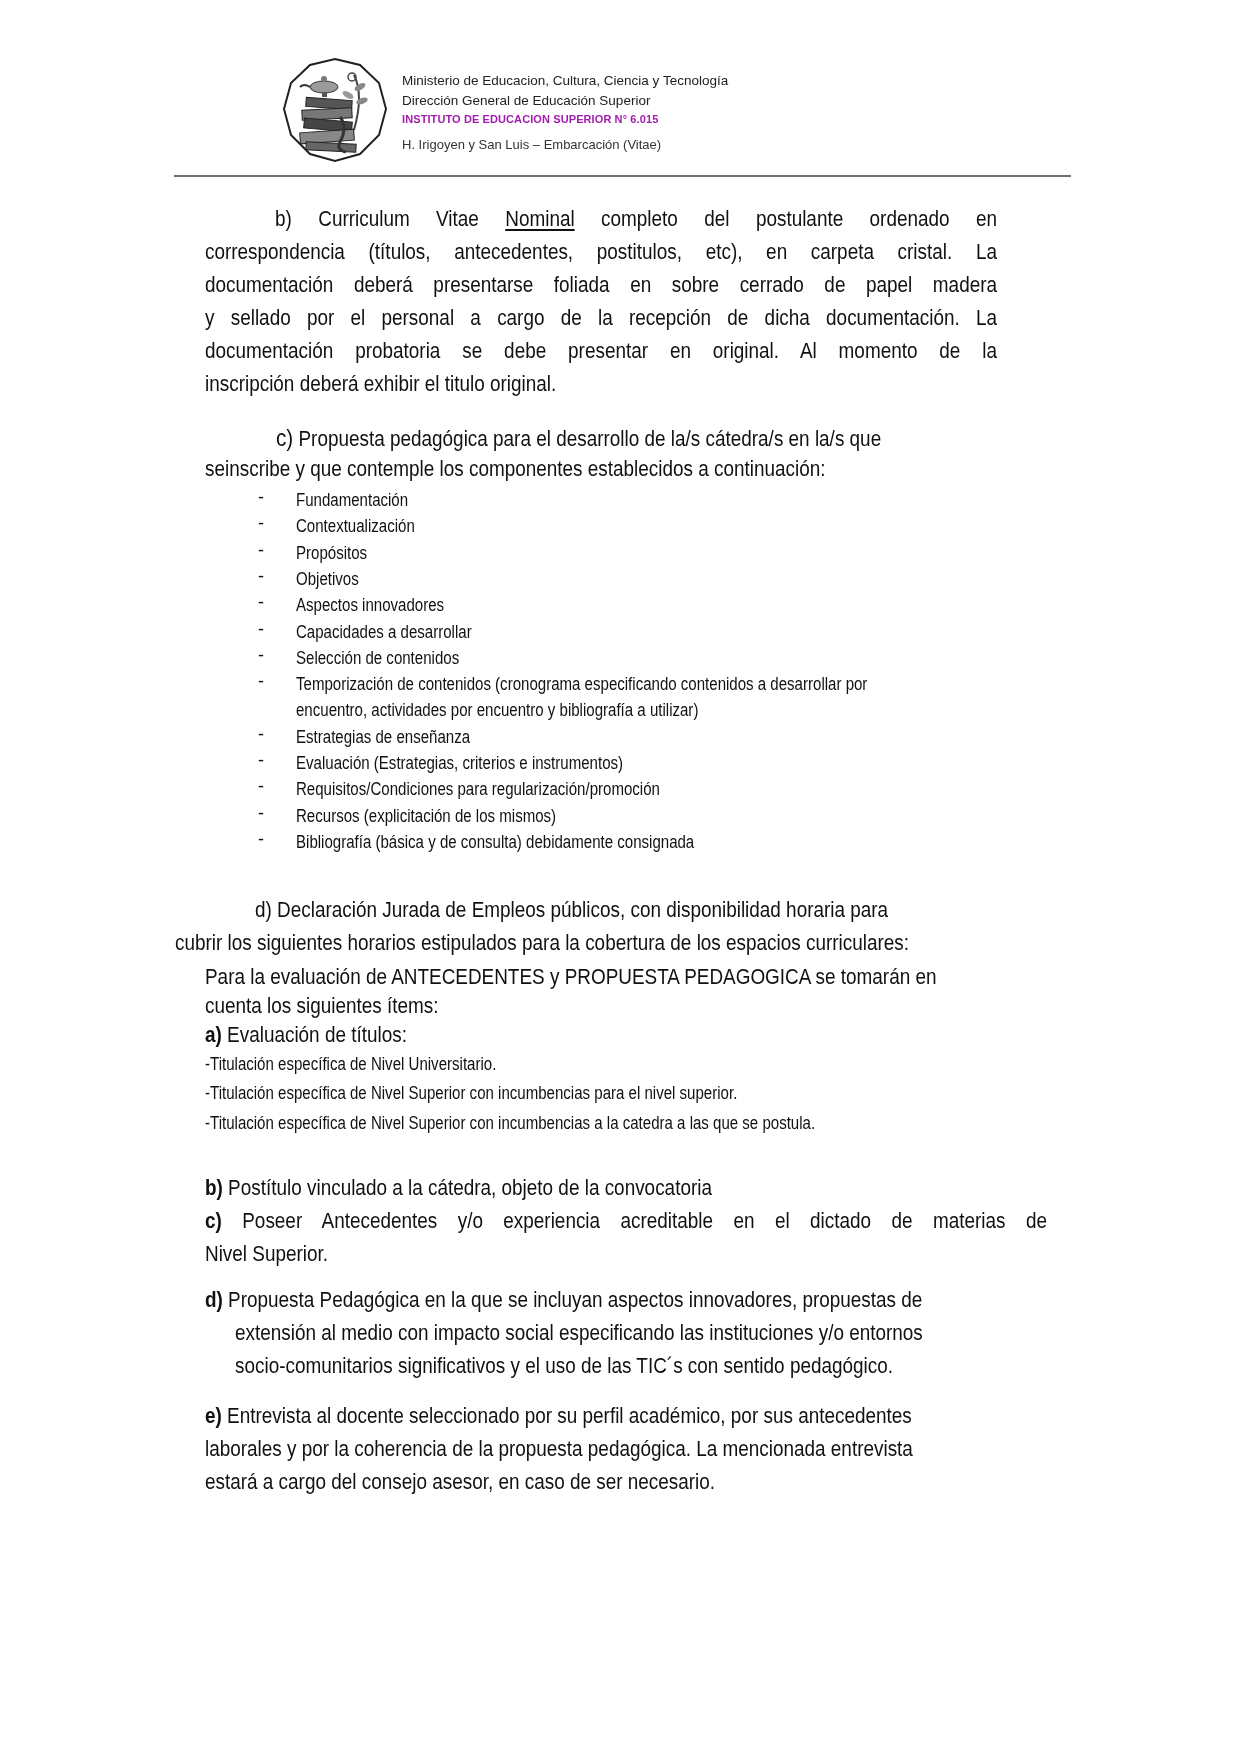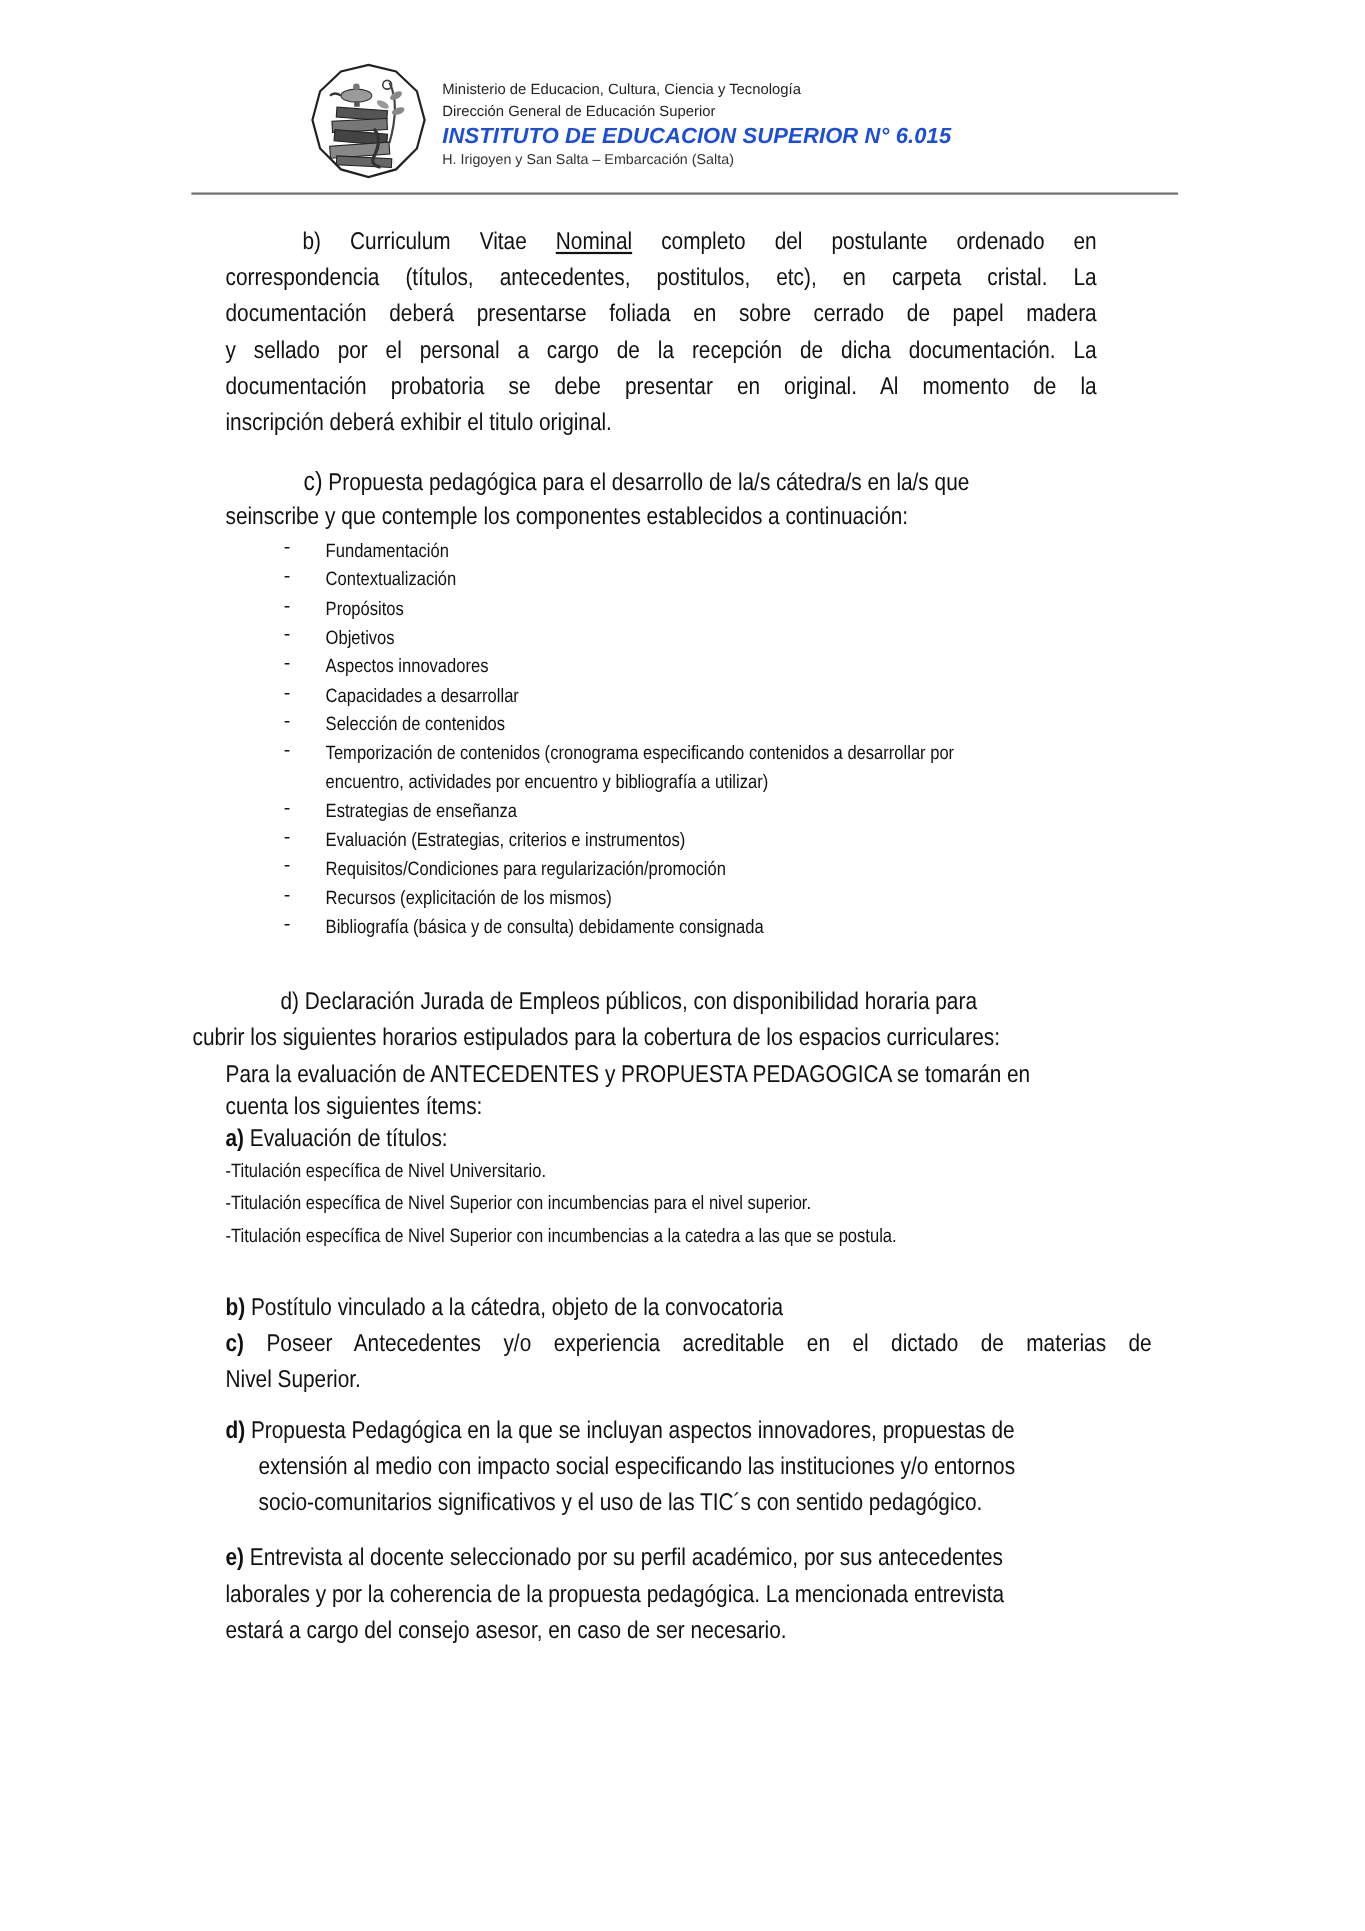--- a/index.html
+++ b/index.html
@@ -4,21 +4,21 @@
 <style>
   html, body { margin: 0; padding: 0; background: #ffffff; }
   body { width: 1241px; height: 1755px; position: relative; overflow: hidden; color: #111; font-family: "Liberation Sans", sans-serif; }
   .page { position: absolute; left: 0; top: 0; width: 1241px; height: 1755px; }
 
   
   .logo { position: absolute; left: 282px; top: 57px; width: 106px; height: 106px; }
   .hdr { position: absolute; left: 402px; font-family: "Liberation Sans", sans-serif; color: #222; white-space: nowrap; }
   .hdr1 { top: 73px; font-size: 13.5px; }
   .hdr2 { top: 93px; font-size: 13.5px; }
-  .hdr3 { top: 113px; font-size: 20px; font-weight: bold; color: #1d4ed8; letter-spacing: 0.1px; font-style: italic; }
+  .hdr3 { top: 113px; font-size: 11px; font-weight: bold; color: #a21caf; letter-spacing: 0.1px; }
   .hdr4 { top: 137px; font-size: 13px; color: #333; }
   .rule { position: absolute; left: 174px; top: 175px; width: 897px; height: 0; border-top: 2px solid #6f6f6f; }
 
   
   .t { position: absolute; font-family: "Liberation Sans", sans-serif; color: #111; white-space: nowrap; transform-origin: left top; }
   .big { font-size: 22px; }
   .small { font-size: 17.5px; }
   .just { display: block; text-align: justify; text-align-last: justify; white-space: normal; }
   u { text-decoration: underline; text-underline-offset: 3px; }
   .bl { font-weight: bold; font-family: "Liberation Sans", sans-serif; }
@@ -47,21 +47,21 @@
     <rect x="20" y="52" width="50" height="10" fill="#777" stroke="#222" stroke-width="1" transform="rotate(-3 45 57)"></rect>
     <rect x="22" y="63" width="48" height="10" fill="#444" stroke="#222" stroke-width="1" transform="rotate(5 46 68)"></rect>
     <rect x="18" y="74" width="54" height="11" fill="#888" stroke="#222" stroke-width="1" transform="rotate(-4 45 79)"></rect>
     <rect x="24" y="86" width="50" height="8" fill="#666" stroke="#222" stroke-width="1" transform="rotate(3 49 90)"></rect>
     <path d="M58,60 q8,10 0,25 q-4,8 6,10" fill="none" stroke="#333" stroke-width="3"></path>
   </svg>
 
   <div class="hdr hdr1">Ministerio de Educacion, Cultura, Ciencia y Tecnología</div>
   <div class="hdr hdr2">Dirección General de Educación Superior</div>
   <div class="hdr hdr3">INSTITUTO DE EDUCACION SUPERIOR N° 6.015</div>
-  <div class="hdr hdr4">H. Irigoyen y San Salta – Embarcación (Salta)</div>
+  <div class="hdr hdr4">H. Irigoyen y San Luis – Embarcación (Vitae)</div>
   <div class="rule"></div>
 
   <div class="t big" style="left: 275px; top: 206px; width: 722px; transform: scaleX(0.86);">
     <span class="just" style="width: 839.535px;">
       <span>b)</span>
       <span>Curriculum Vitae </span><u>Nominal</u><span> completo del postulante ordenado en</span>
     </span>
   </div>
   <div class="t big" style="left: 205px; top: 239px; transform: scaleX(0.86);">
       <span class="just" style="width: 920.93px;">correspondencia (títulos, antecedentes, postitulos, etc), en carpeta cristal. La</span>

